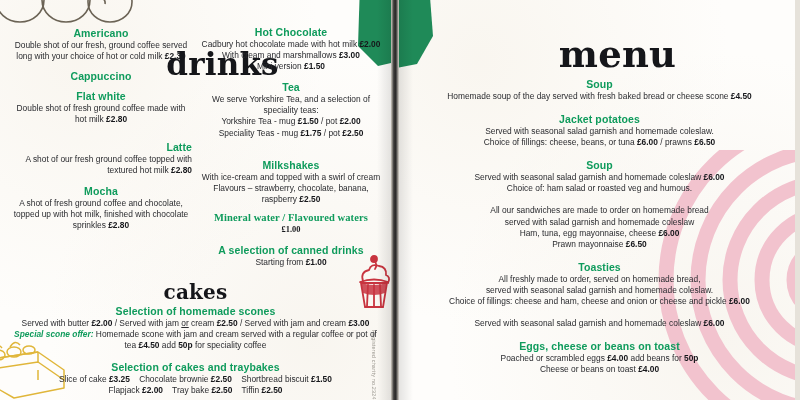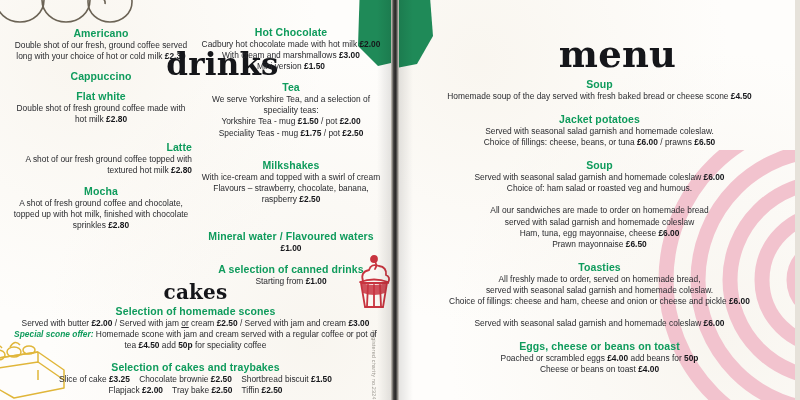--- a/index.html
+++ b/index.html
@@ -183,21 +183,21 @@
             <div class="item-desc">Cadbury hot chocolate made with hot milk <b>£2.00</b><br>With cream and marshmallows <b>£3.00</b><br>Mini version <b>£1.50</b></div>
           </div>
           <div class="item" style="margin-top: 9px;">
             <div class="item-name">Tea</div>
             <div class="item-desc">We serve Yorkshire Tea, and a selection of speciality teas:<br>Yorkshire Tea -  mug <b>£1.50</b>  / pot <b>£2.00</b><br>Speciality Teas - mug <b>£1.75</b>  / pot <b>£2.50</b></div>
           </div>
           <div class="item" style="margin-top: 20px;">
             <div class="item-name">Milkshakes</div>
             <div class="item-desc">With ice-cream and topped with a swirl of cream<br>Flavours – strawberry, chocolate, banana, raspberry <b>£2.50</b></div>
           </div>
-          <div class="item" style="margin-top: 25px;">
+          <div class="item" style="margin-top: 7px; font-family: Liberation Serif, serif;">
             <div class="item-name">Mineral water / Flavoured waters</div>
             <div class="item-desc"><b>£1.00</b></div>
           </div>
           <div class="item" style="margin-top: 9px;">
             <div class="item-name">A selection of canned drinks</div>
             <div class="item-desc">Starting from <b>£1.00</b></div>
           </div>
         </div>
 
       <div class="section-title" id="title-cakes" style="position:absolute; left:0; top:280px; width:391px;">cakes</div>

